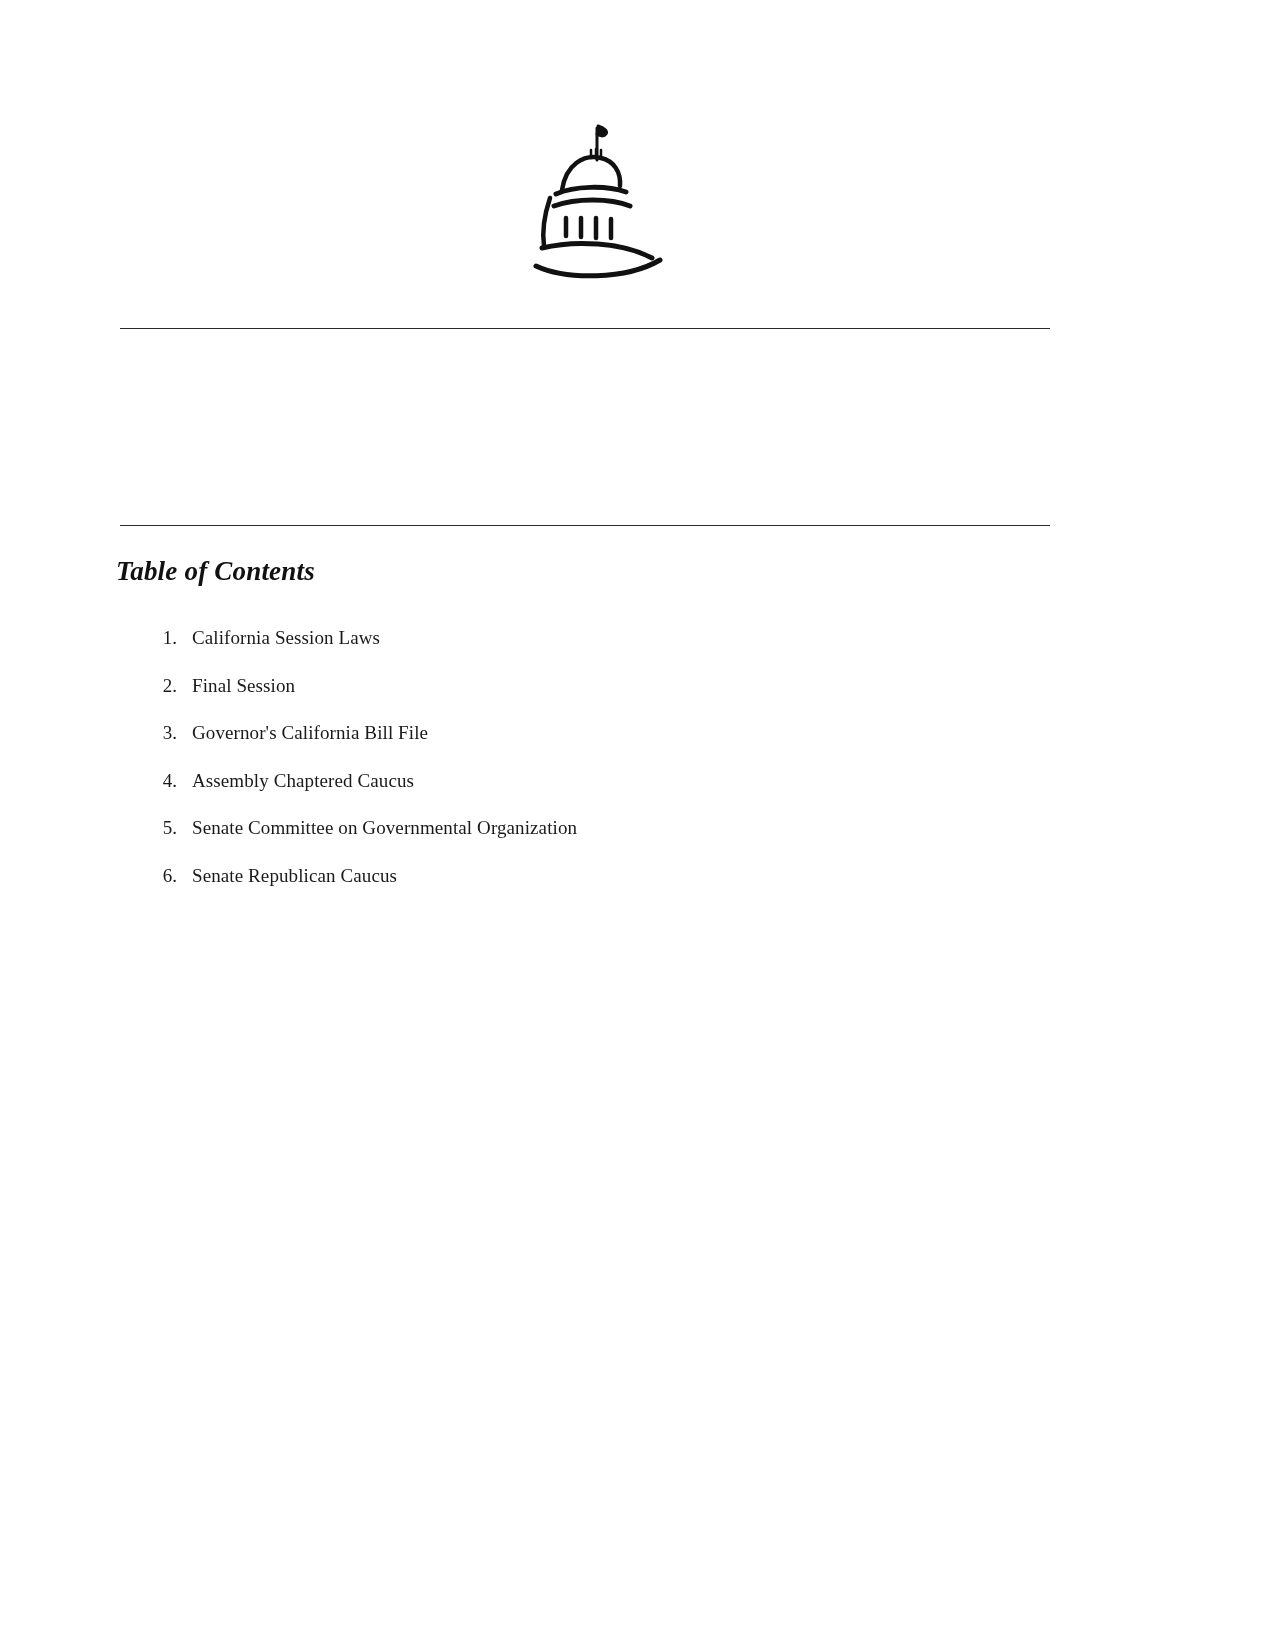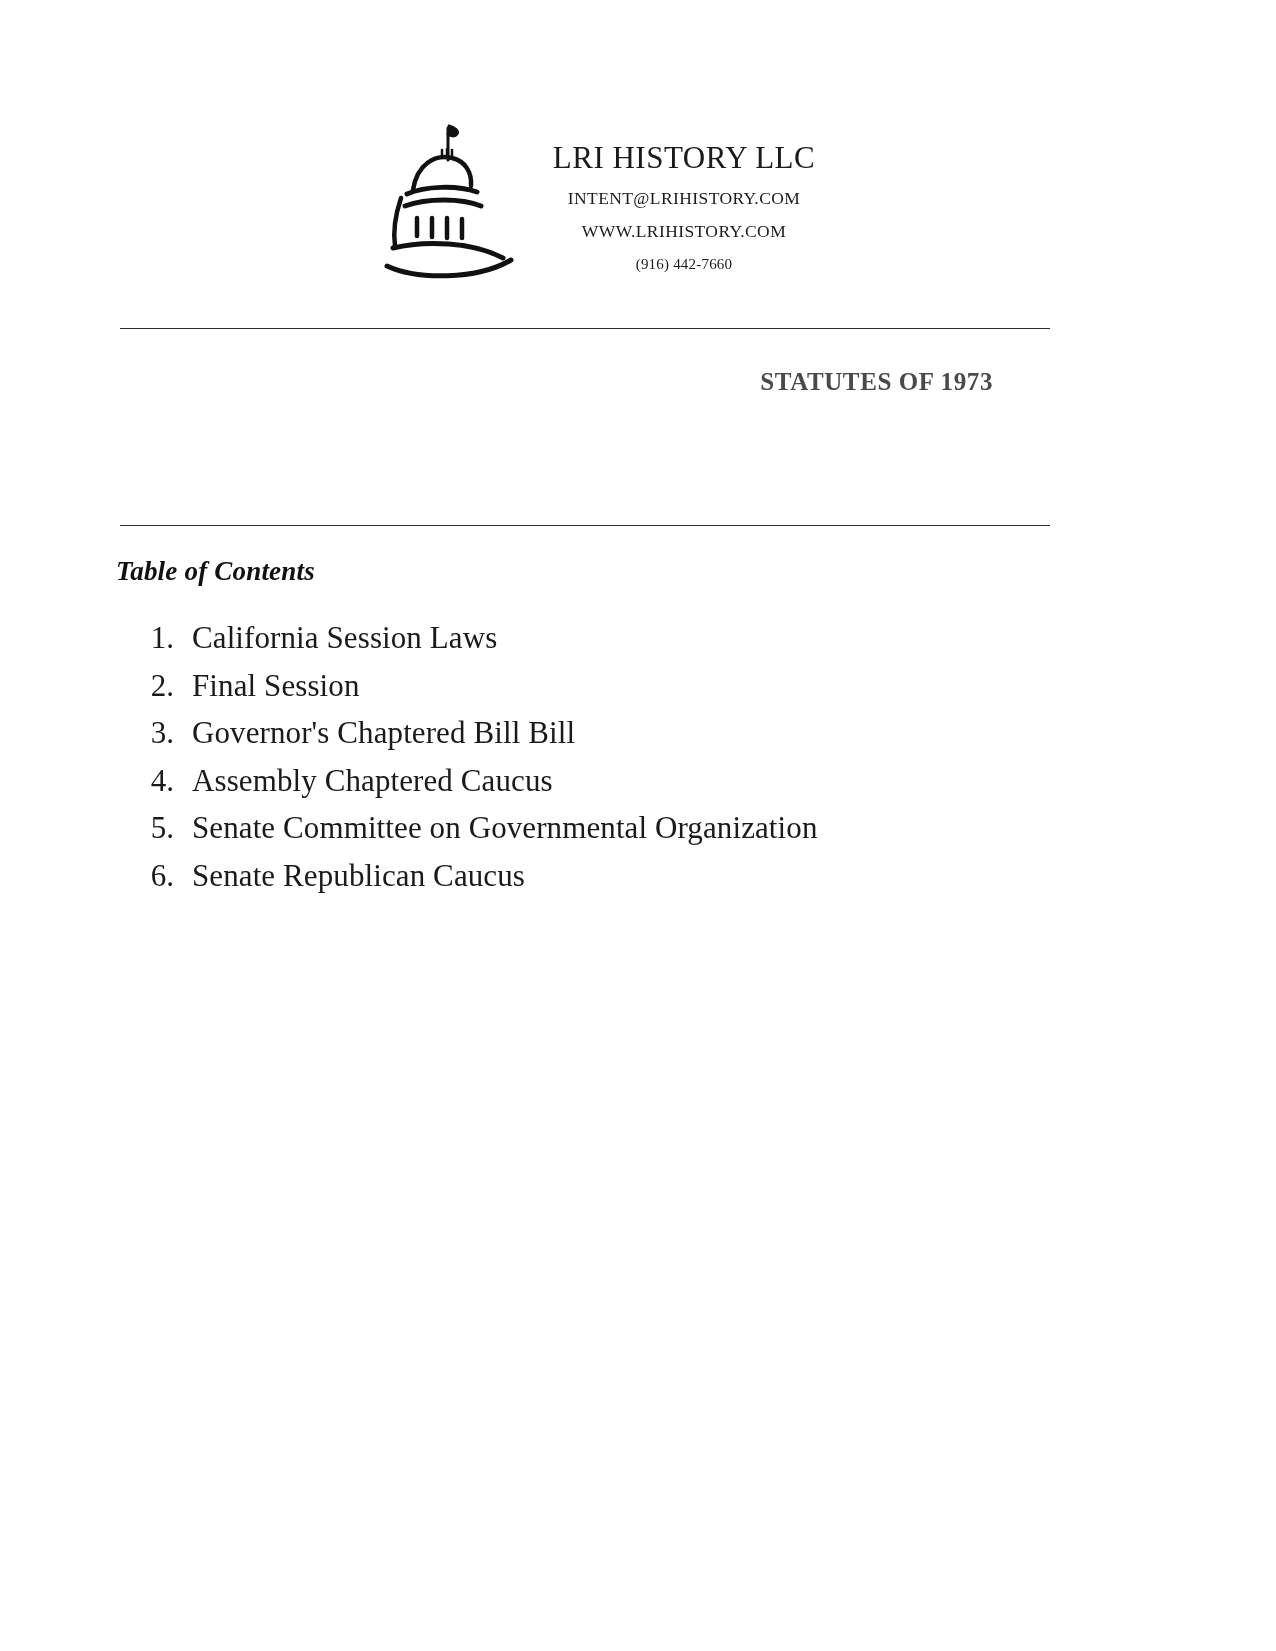--- a/index.html
+++ b/index.html
@@ -108,21 +108,21 @@
     letter-spacing: 0.2px;
     font-style: italic;
   }
   ol.toc {
     position: absolute;
     top: 614px;
     left: 116px;
     margin: 0;
     padding-left: 66px;
     list-style: decimal;
-    font-size: 31px;
+    font-size: 19px;
     color: #1a1a1a;
   }
   ol.toc li {
     line-height: 47.5px;
     padding-left: 10px;
     letter-spacing: 0.1px;
   }
 </style>
 </head>
 <body>
@@ -154,42 +154,35 @@
             <path d="M85 99 L85 118" stroke-width="4.5"></path>
 
             <path d="M16 128 C48 120 96 122 126 138" stroke-width="5"></path>
             <path d="M10 146 C40 160 100 160 134 140" stroke-width="5"></path>
 
             <path d="M24 78 C18 96 16 112 18 126" stroke-width="4.5"></path>
           </g>
         </svg>
       </div>
 
-      <div class="brand-block">
-        <div class="brand-name">LRI HISTORY LLC</div>
-        <div class="brand-line">INTENT@LRIHISTORY.COM</div>
-        <div class="brand-line">WWW.LRIHISTORY.COM</div>
-        <div class="brand-phone">(916) 442-7660</div>
-      </div>
 
     </div>
   </div>
 
   <div class="rule rule-top"></div>
 
   <div class="title-block">
-    <div>STATUTES OF 1973</div>
   </div>
 
   <div class="rule rule-bottom"></div>
 
   <div class="toc-heading">Table of Contents</div>
 
   <ol class="toc">
     <li>California Session Laws</li>
     <li>Final Session</li>
-    <li>Governor's Chaptered Bill Bill</li>
+    <li>Governor's California Bill File</li>
     <li>Assembly Chaptered Caucus</li>
     <li>Senate Committee on Governmental Organization</li>
     <li>Senate Republican Caucus</li>
   </ol>
 
 </div>
 
 </body></html>

